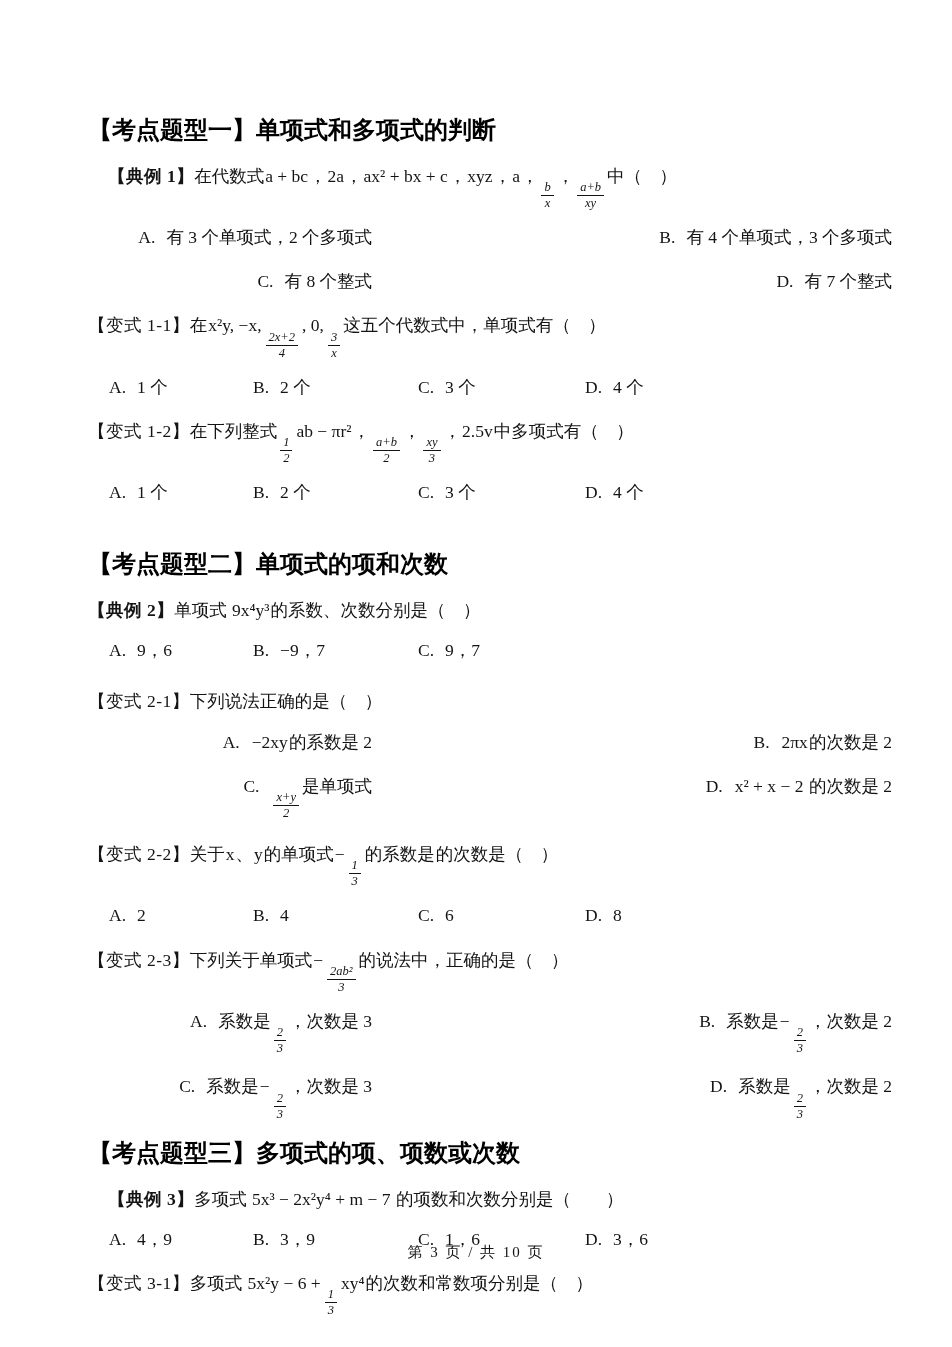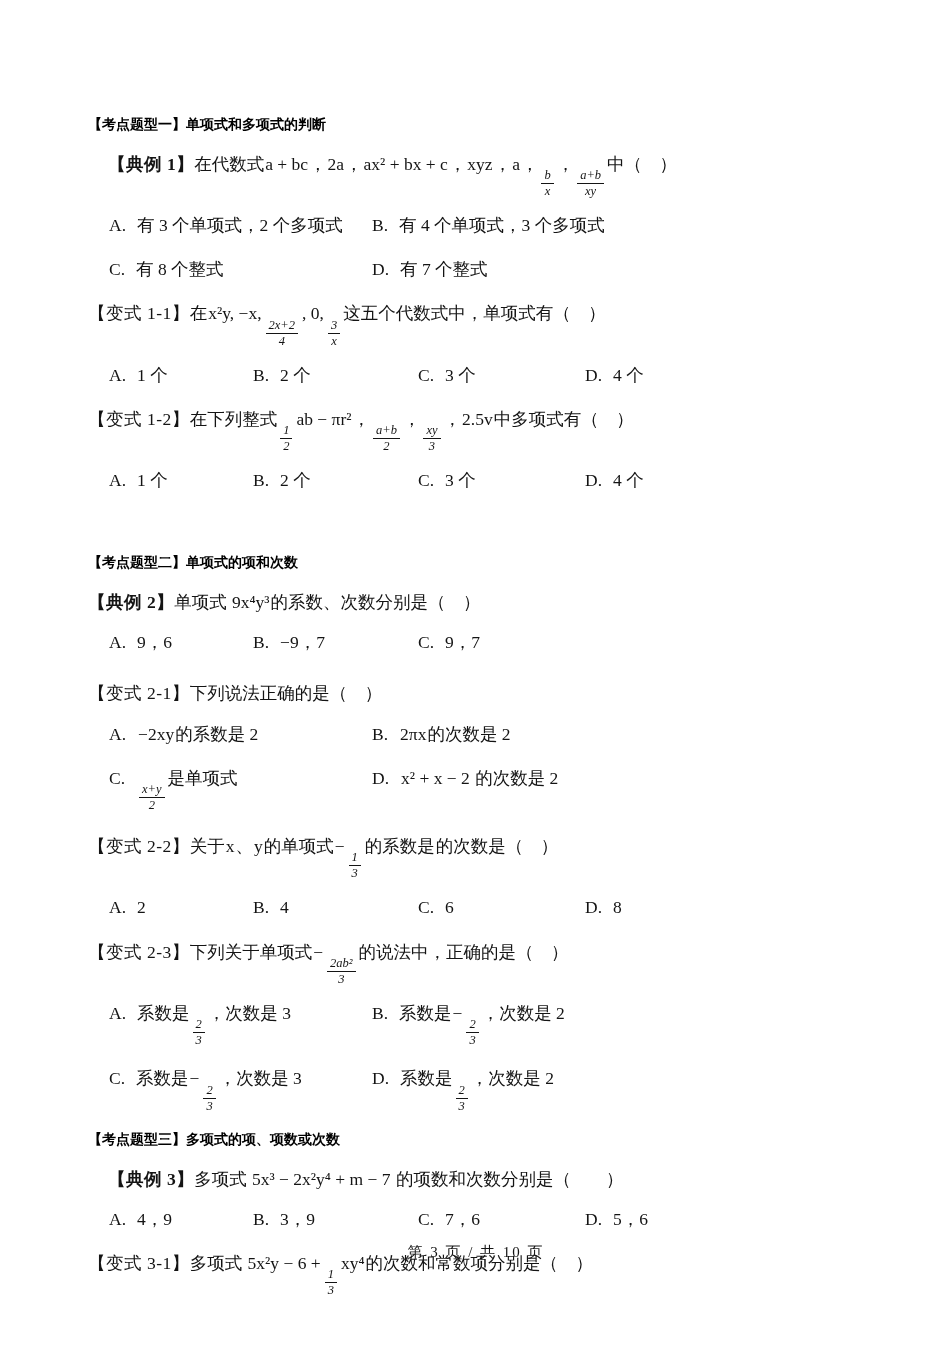--- a/index.html
+++ b/index.html
@@ -12,26 +12,26 @@
     color:#141414;
     overflow:hidden;
   }
   .content{
     padding:116px 60px 0 88px;
     font-size:17.5px;
   }
   .section-heading{
     font-family:"Liberation Sans","DejaVu Sans",sans-serif;
     font-weight:700;
-    font-size:14px;
+    font-size:24px;
     color:#000;
     margin:0 0 18px 0;
     line-height:1.2;
   }
-  .mt56{margin-top:60px;}
+  .mt56{margin-top:44px;}
   .q{
     margin:0 0 13px 0;
     line-height:1.55;
   }
   .indent{padding-left:20px;}
   .lb{font-weight:700;}
   .qlabel{letter-spacing:0.5px;}
   .math{
     font-family:"Liberation Serif","DejaVu Serif",serif;
     padding:0 1px;
@@ -53,21 +53,21 @@
     display:block;
   }
   .frac .den{display:block;padding:0 3px;}
   .opt-row{
     display:grid;
     margin:0 0 17px 0;
     padding-left:21px;
     line-height:1.55;
   }
   .cols4{grid-template-columns:144px 165px 167px 1fr;}
-  .cols2{grid-template-columns:263px 1fr;}
+  .cols2{grid-template-columns:263px 1fr;text-align:right;}
   .opt{white-space:nowrap;}
   .okey{margin-right:11px;}
   .gap-lg{margin-bottom:24px;}
   .mb20{margin-bottom:20px;}
   footer{
     position:absolute;
     left:0;top:1243px;width:100%;
     text-align:center;
     font-size:15px;
     color:#141414;
@@ -201,22 +201,22 @@
   </div>
 
   <h2 class="section-heading">【考点题型三】多项式的项、项数或次数</h2>
 
   <div class="q indent">
     <span class="qlabel lb">【典例 3】</span><span><span>多项式 </span><span class="math">5x³ − 2x²y⁴ + m − 7</span><span> 的项数和次数分别是（　　）</span></span>
   </div>
   <div class="opt-row cols4">
     <div class="opt"><span class="okey">A.</span><span><span>4，9</span></span></div>
     <div class="opt"><span class="okey">B.</span><span><span>3，9</span></span></div>
-    <div class="opt"><span class="okey">C.</span><span><span>7，6</span></span></div>
-    <div class="opt"><span class="okey">D.</span><span><span>5，6</span></span></div>
+    <div class="opt"><span class="okey">C.</span><span><span>1，6</span></span></div>
+    <div class="opt"><span class="okey">D.</span><span><span>3，6</span></span></div>
   </div>
 
   <div class="q">
     <span class="qlabel">【变式 3-1】</span><span><span>多项式 </span><span class="math">5x²y − 6 +</span><span class="frac">
           <span class="num">1</span>
           <span class="den">3</span>
         </span><span class="math">xy⁴</span><span>的次数和常数项分别是（　）</span></span>
   </div>
 
 </div>

